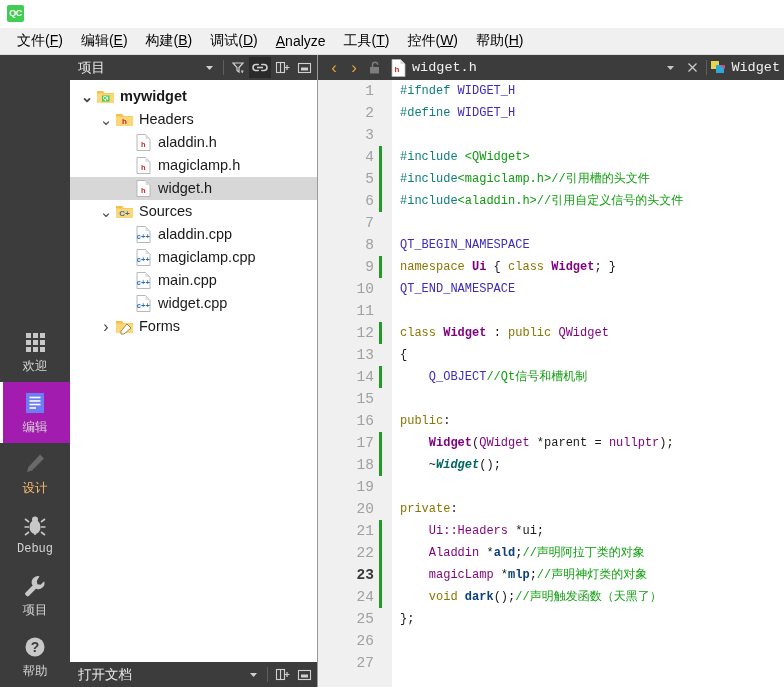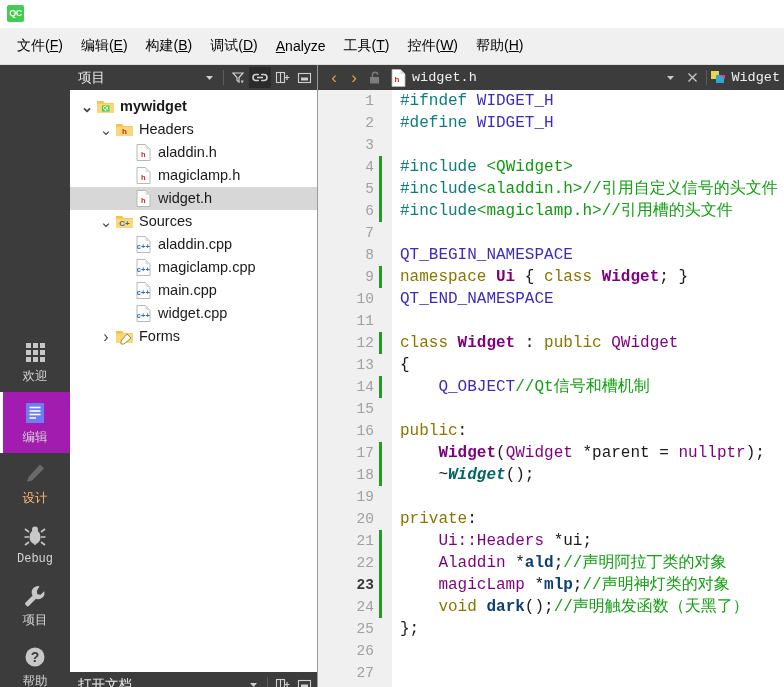--- a/index.html
+++ b/index.html
@@ -25,21 +25,21 @@
     font-family: "Liberation Sans", sans-serif;
     flex: 0 0 auto;
   }
   .title-text {
     margin-left: 9px; font-size: 14.5px; color: #6f6f6f;
     white-space: nowrap; font-family: "Liberation Sans", sans-serif;
   }
 
   
   .menubar {
-    height: 37px; background: #f0f0f0;
+    height: 27px; background: #f0f0f0;
     display: flex; align-items: center; padding-left: 8px;
     border-bottom: 1px solid #dcdcdc;
   }
   .menu-item {
     font-size: 14px; color: #000000; padding: 2px 9px;
     white-space: nowrap; cursor: default;
     font-family: "Liberation Sans", sans-serif;
   }
   .menu-item .ul { text-decoration: underline; }
 
@@ -143,21 +143,21 @@
   }
   .gutline.cur { color: #3a3a3a; font-weight: bold; }
   .fold {
     position: absolute; right: -14px; top: 0; width: 14px;
     text-align: center; font-size: 8px; color: #3c3c3c; line-height: 22px;
   }
   .marks { width: 14px; flex: 0 0 14px; background: #f0f0f0; position: relative; }
   .mk { position: absolute; left: 1px; width: 3px; background: #239a23; }
   .code { flex: 1; position: relative; padding-left: 8px; overflow: hidden; }
   .cline {
-    height: 22px; line-height: 22px; font-size: 16px;
+    height: 22px; line-height: 22px; font-size: 12px;
     font-family: "Liberation Mono", monospace; white-space: pre;
   }
   .tk-pre   { color: #0c7d7d; }
   .tk-str   { color: #0f9a0f; }
   .tk-cmt   { color: #13a013; }
   .tk-kw    { color: #8b7500; }
   .tk-type  { color: #7f007f; }
   .tk-cls   { color: #7f007f; font-weight: bold; }
   .tk-cls-i { color: #006666; font-weight: bold; font-style: italic; }
   .tk-plain { color: #1a1a1a; }
@@ -494,22 +494,22 @@
             <div class="mk" style="top: 440px; height: 22px;"></div>
             <div class="mk" style="top: 462px; height: 22px;"></div>
             <div class="mk" style="top: 484px; height: 22px;"></div>
             <div class="mk" style="top: 506px; height: 22px;"></div>
           </div>
         <div class="code" id="code">
             <div class="cline"><span class="tk-pre">#ifndef </span><span class="tk-mac">WIDGET_H</span></div>
             <div class="cline"><span class="tk-pre">#define </span><span class="tk-mac">WIDGET_H</span></div>
             <div class="cline">&nbsp;</div>
             <div class="cline"><span class="tk-pre">#include </span><span class="tk-str">&lt;QWidget&gt;</span></div>
+            <div class="cline"><span class="tk-pre">#include</span><span class="tk-str">&lt;magiclamp.h&gt;</span><span class="tk-cmt">//引用槽的头文件</span></div>
             <div class="cline"><span class="tk-pre">#include</span><span class="tk-str">&lt;aladdin.h&gt;</span><span class="tk-cmt">//引用自定义信号的头文件</span></div>
-            <div class="cline"><span class="tk-pre">#include</span><span class="tk-str">&lt;magiclamp.h&gt;</span><span class="tk-cmt">//引用槽的头文件</span></div>
             <div class="cline">&nbsp;</div>
             <div class="cline"><span class="tk-mac">QT_BEGIN_NAMESPACE</span></div>
             <div class="cline"><span class="tk-kw">namespace </span><span class="tk-cls">Ui</span><span class="tk-plain"> { </span><span class="tk-kw">class </span><span class="tk-cls">Widget</span><span class="tk-plain">; }</span></div>
             <div class="cline"><span class="tk-mac">QT_END_NAMESPACE</span></div>
             <div class="cline">&nbsp;</div>
             <div class="cline"><span class="tk-kw">class </span><span class="tk-cls">Widget</span><span class="tk-plain"> : </span><span class="tk-kw">public </span><span class="tk-type">QWidget</span></div>
             <div class="cline"><span class="tk-plain">{</span></div>
             <div class="cline"><span class="tk-plain">    </span><span class="tk-mac">Q_OBJECT</span><span class="tk-cmt">//Qt信号和槽机制</span></div>
             <div class="cline">&nbsp;</div>
             <div class="cline"><span class="tk-kw">public</span><span class="tk-plain">:</span></div>

